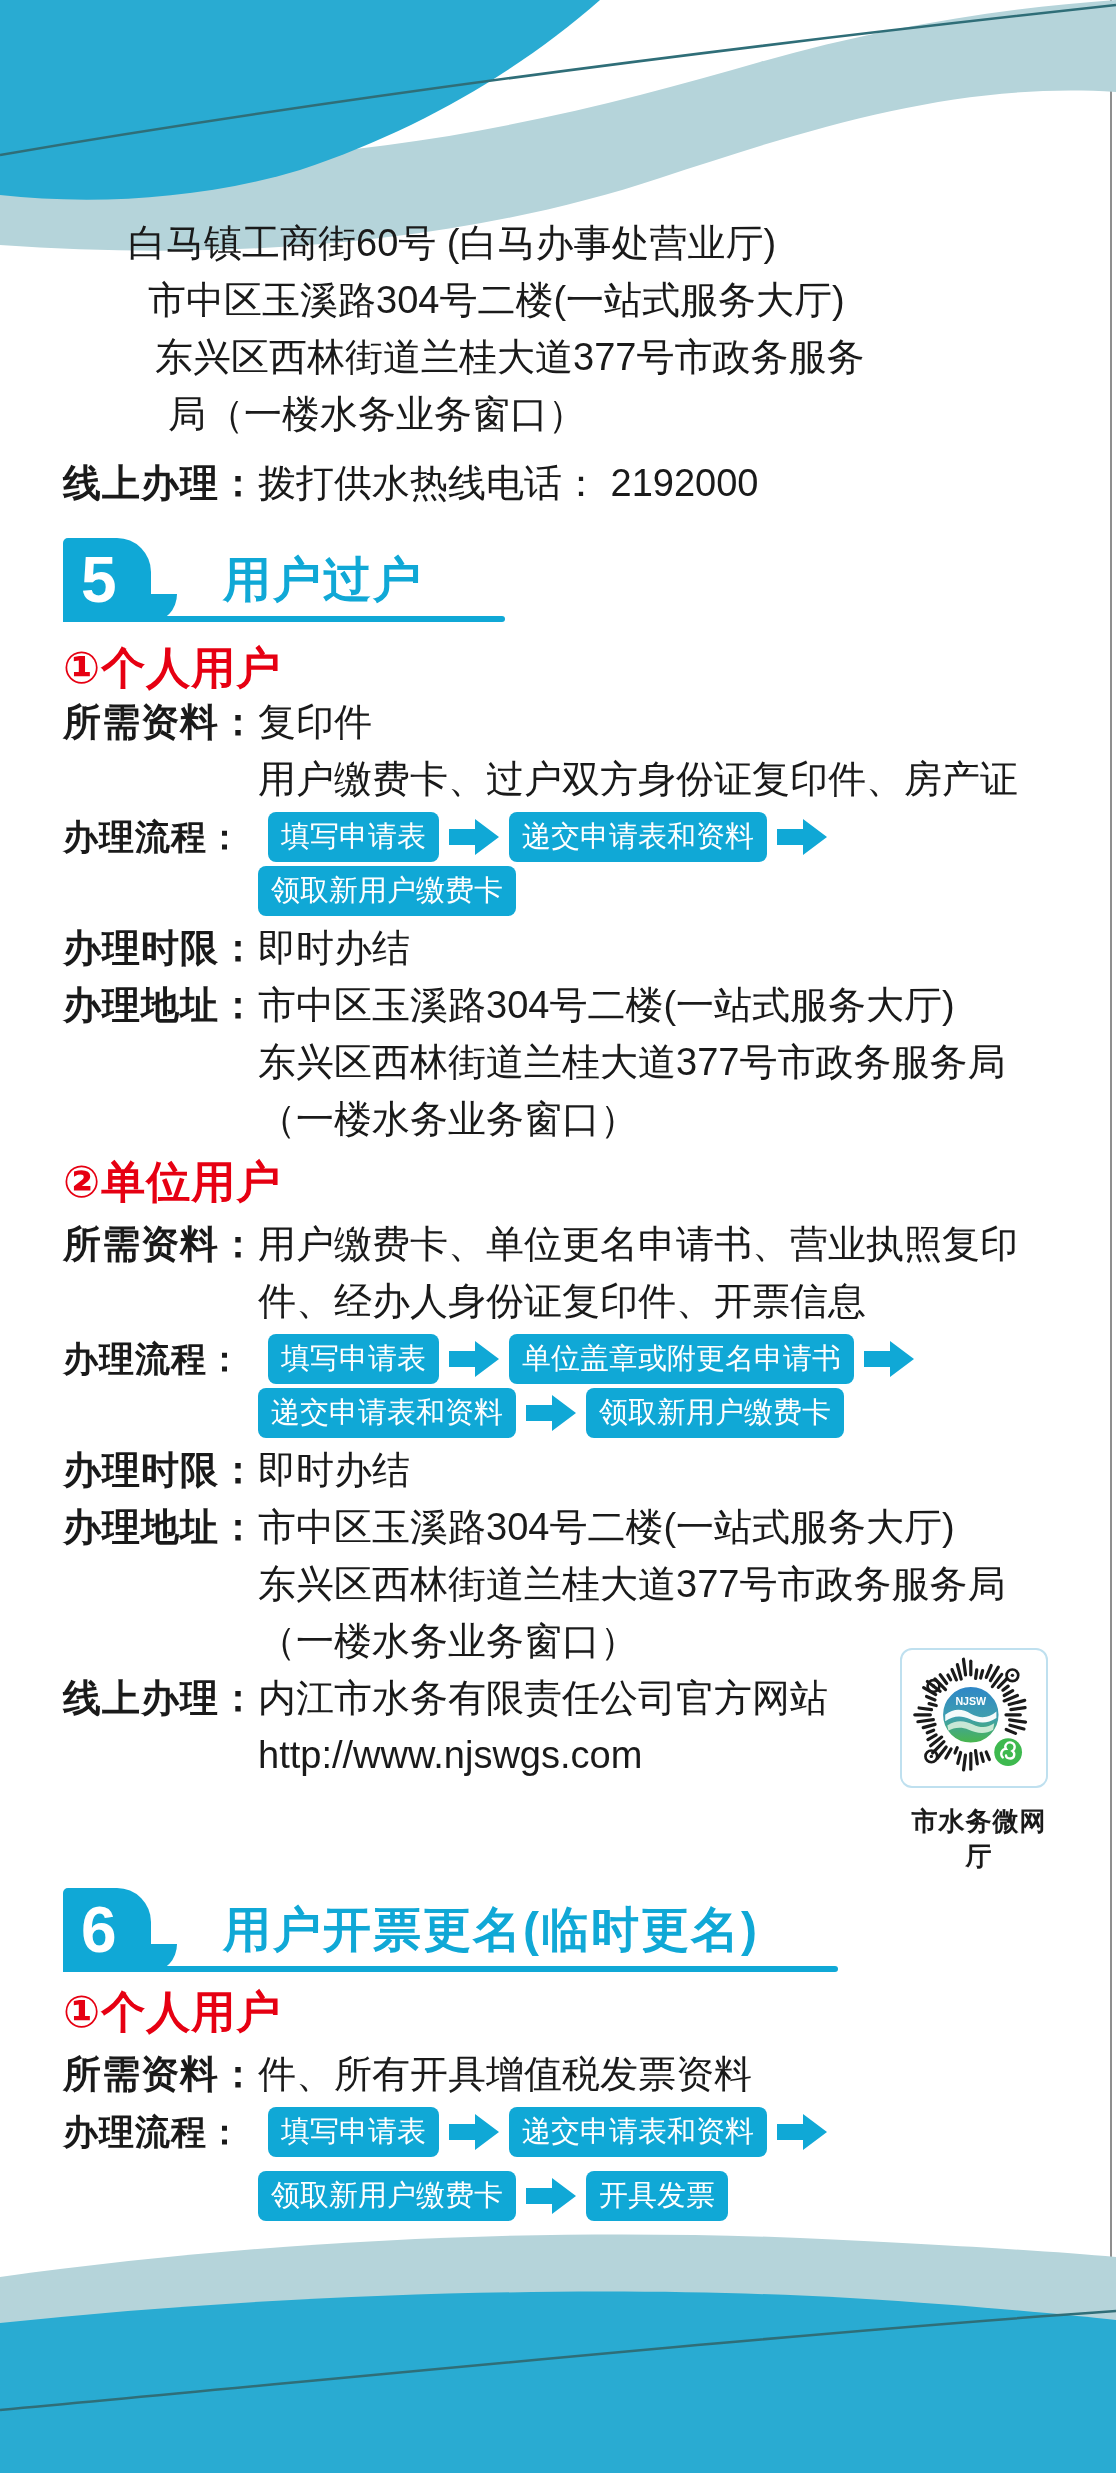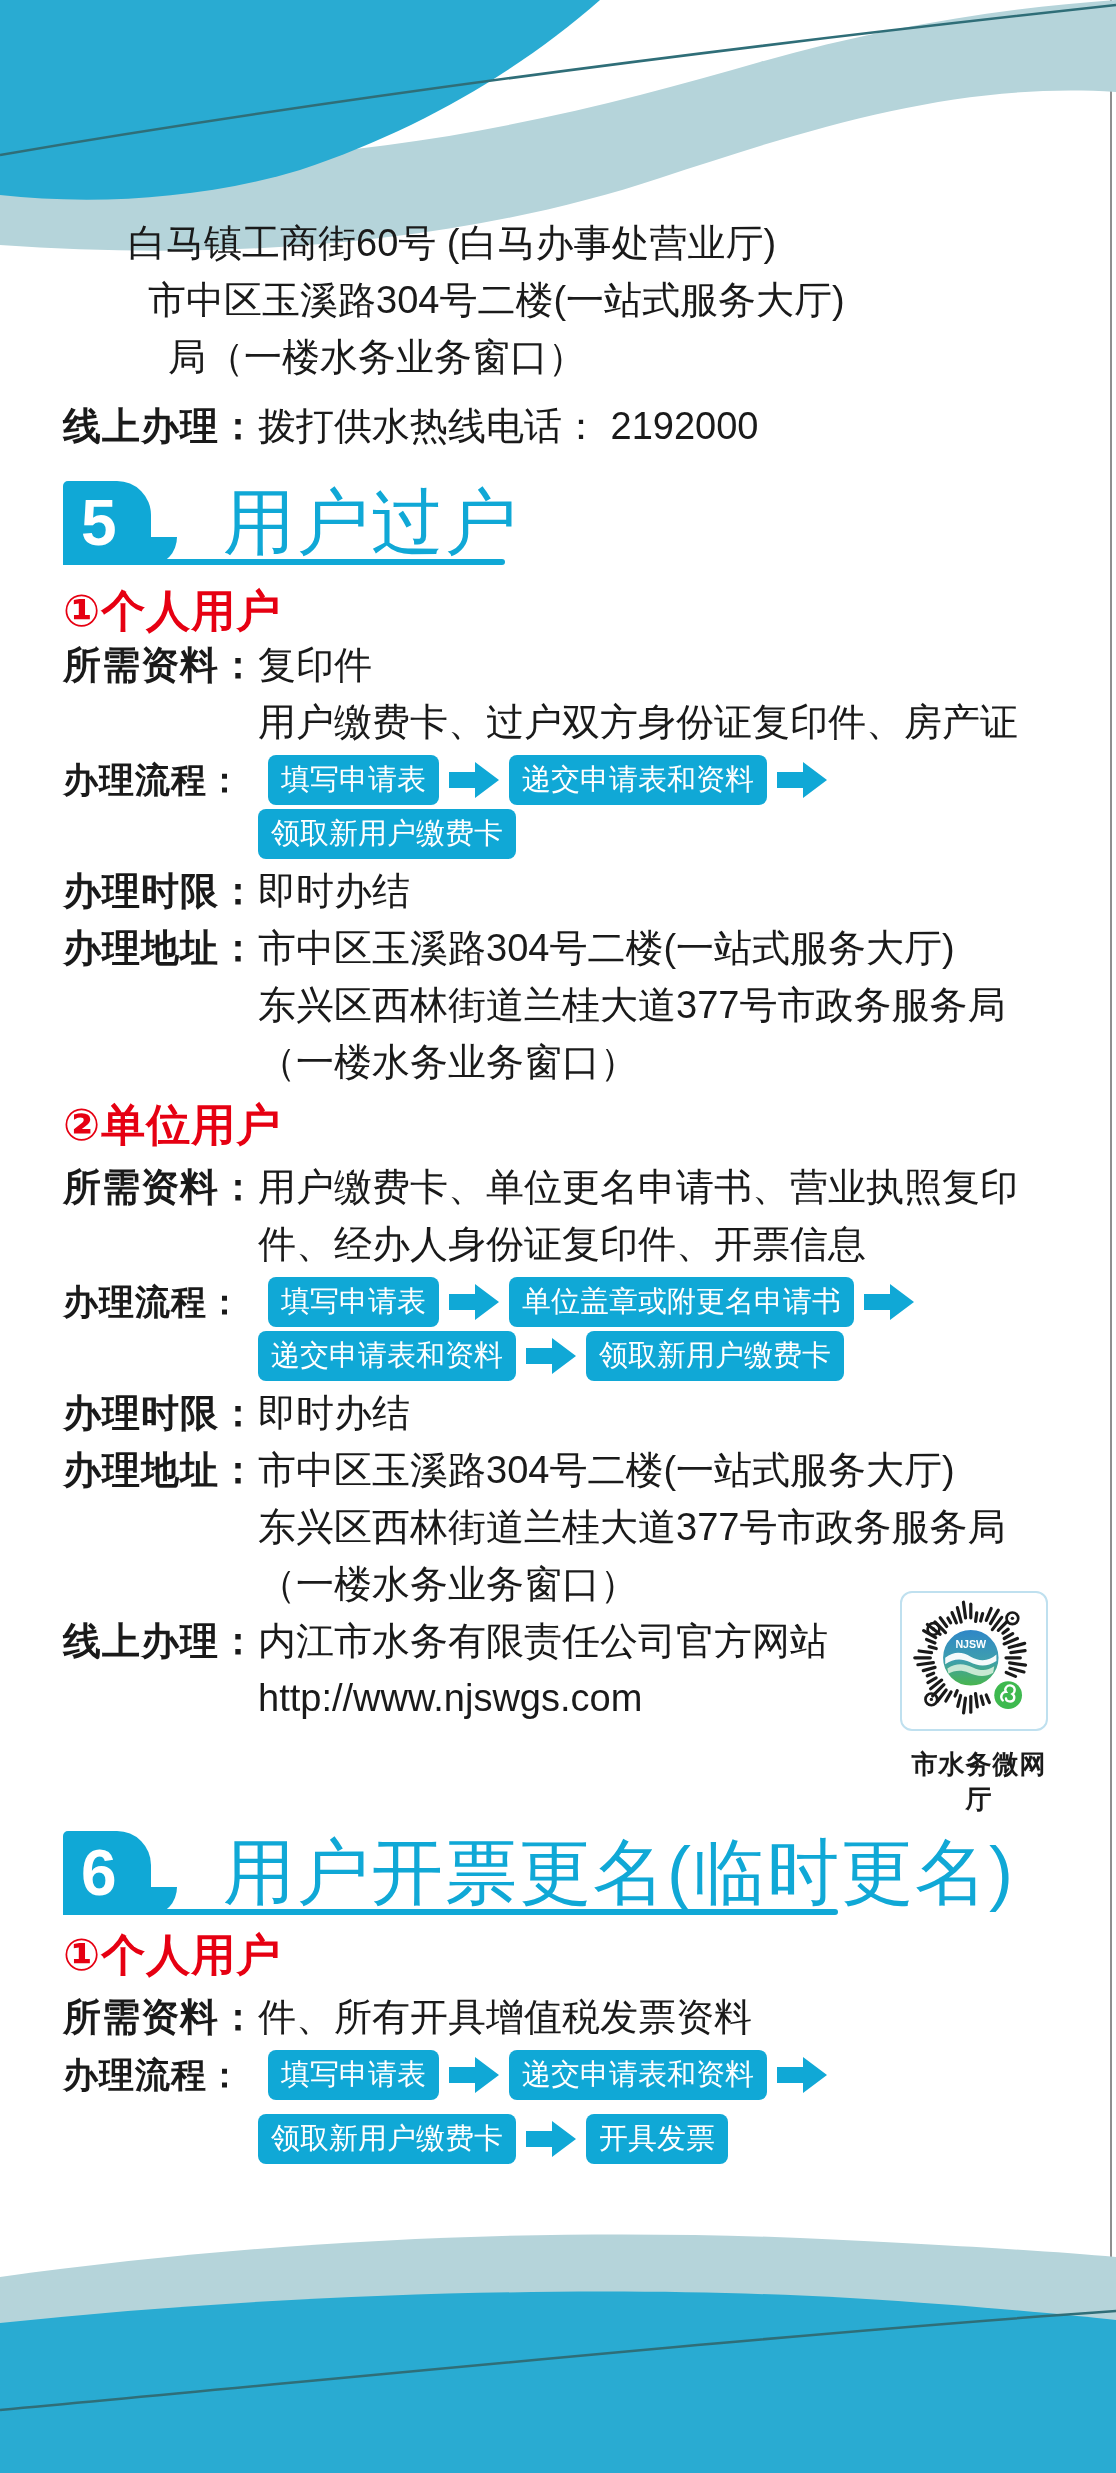--- a/index.html
+++ b/index.html
@@ -33,21 +33,21 @@
   .intro-addr .a3{margin-left:105px;}
   .intro-online{margin-top:12px;}
 
   
   .sec-header{position:relative;height:84px;margin-top:26px;display:flex;align-items:center;}
   .sec-badge{position:relative;flex:none;width:88px;height:84px;background:var(--accent);
     border-radius:5px 34px 0 5px;color:#fff;font-size:64px;font-weight:900;
     display:flex;align-items:center;padding-left:18px;}
   .sec-badge::after{content:'';position:absolute;right:-26px;bottom:0;width:26px;height:28px;
     background:var(--accent);border-radius:0 0 100% 0;}
-  .sec-title{margin-left:72px;color:var(--accent);font-size:72px;font-weight:400;letter-spacing:2px;}
+  .sec-title{margin-left:72px;color:var(--accent);font-size:48px;font-weight:700;letter-spacing:2px;}
   .sec-underline{position:absolute;left:0;bottom:0;height:6px;background:var(--accent);border-radius:0 3px 3px 0;}
   .u-s5{width:442px;}
   .u-s6{width:775px;}
 
   
   .sub-heading{color:var(--red);font-size:44px;font-weight:900;line-height:52px;margin-top:20px;letter-spacing:1px;}
 
   
   .flow{display:flex;align-items:center;gap:10px;margin:4px 0 4px 0;}
   .flow.indent{margin-left:195px;}
@@ -85,20 +85,21 @@
     <path d="M0,54 C280,15 560,5 800,15 C950,22 1050,28 1116,34 L1116,250 L0,250 Z" fill="#b5d4da"></path>
     <path d="M0,100 C300,68 620,62 850,75 C980,83 1070,92 1116,97 L1116,250 L0,250 Z" fill="#29abd2"></path>
     <path d="M1116,88 C800,110 400,150 0,187" fill="none" stroke="#2f6e78" stroke-width="2.5"></path>
   </svg>
 
   <div class="content">
 
     <div class="intro-addr">
       <div class="a0">白马镇工商街60号 (白马办事处营业厅)</div>
       <div class="a1">市中区玉溪路304号二楼(一站式服务大厅)</div>
+      <div class="a2">东兴区西林街道兰桂大道377号市政务服务</div>
       <div class="a3">局（一楼水务业务窗口）</div>
     </div>
 
     <div class="row intro-online">
       <div class="lbl">线上办理：</div>
       <div class="val">拨打供水热线电话： 2192000</div>
     </div>
 
     <div class="sec-header">
       <div class="sec-badge">5</div>

